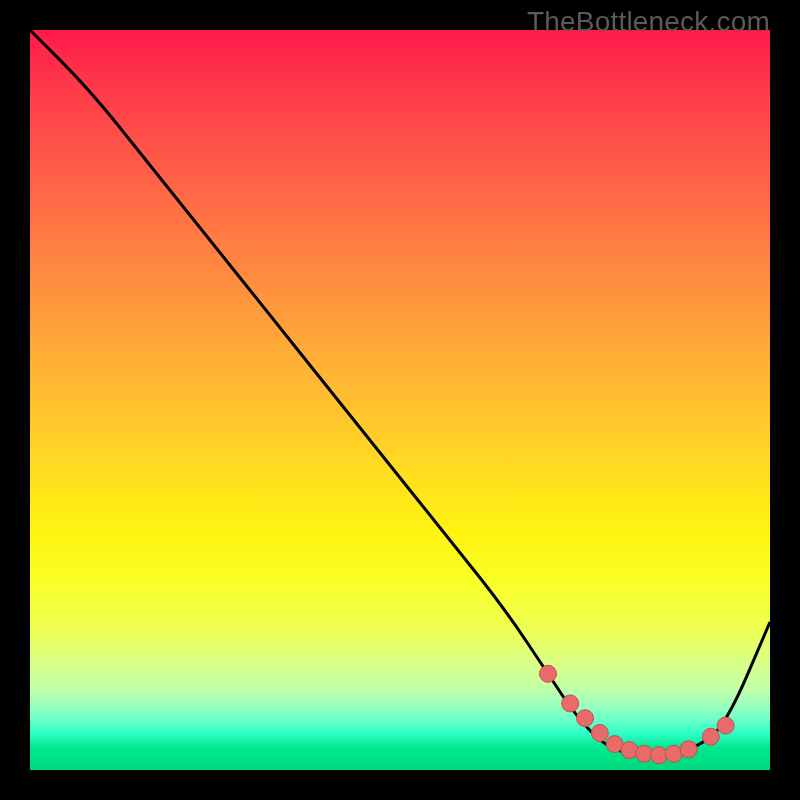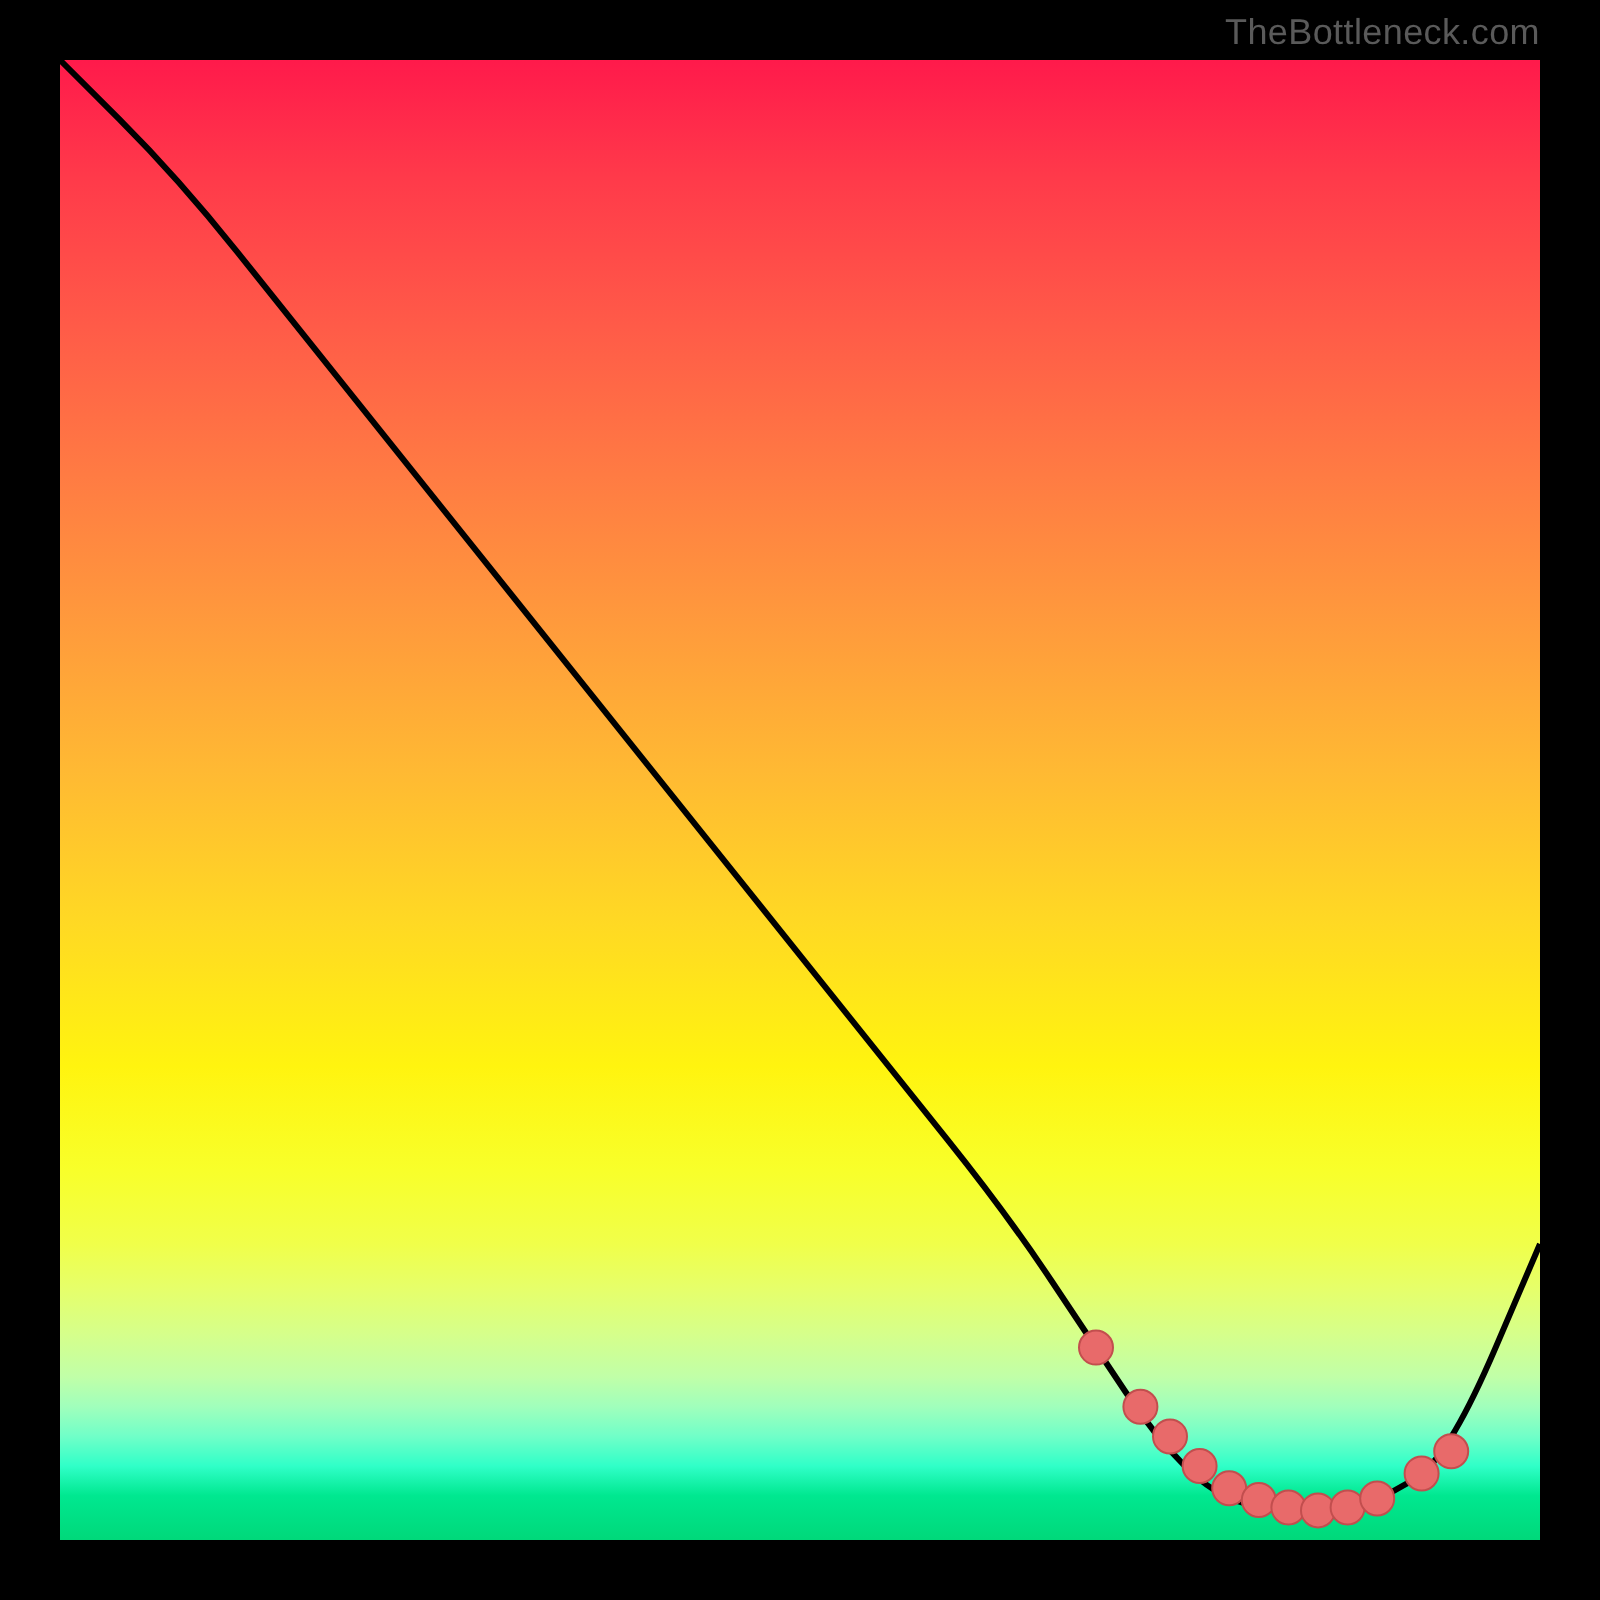--- a/index.html
+++ b/index.html
@@ -37,21 +37,21 @@
       #30ffc8 95%,
       #00e890 97%,
       #00d87a 100%
     );
   }
   .watermark {
     position: absolute;
     top: 6px;
     right: 30px;
     color: #5a5a5a;
-    font-size: 18px;
+    font-size: 28px;
     font-weight: 500;
     letter-spacing: 0.2px;
   }
   svg.curve {
     position: absolute;
     left: 30px;
     top: 30px;
     width: 740px;
     height: 740px;
     overflow: visible;

